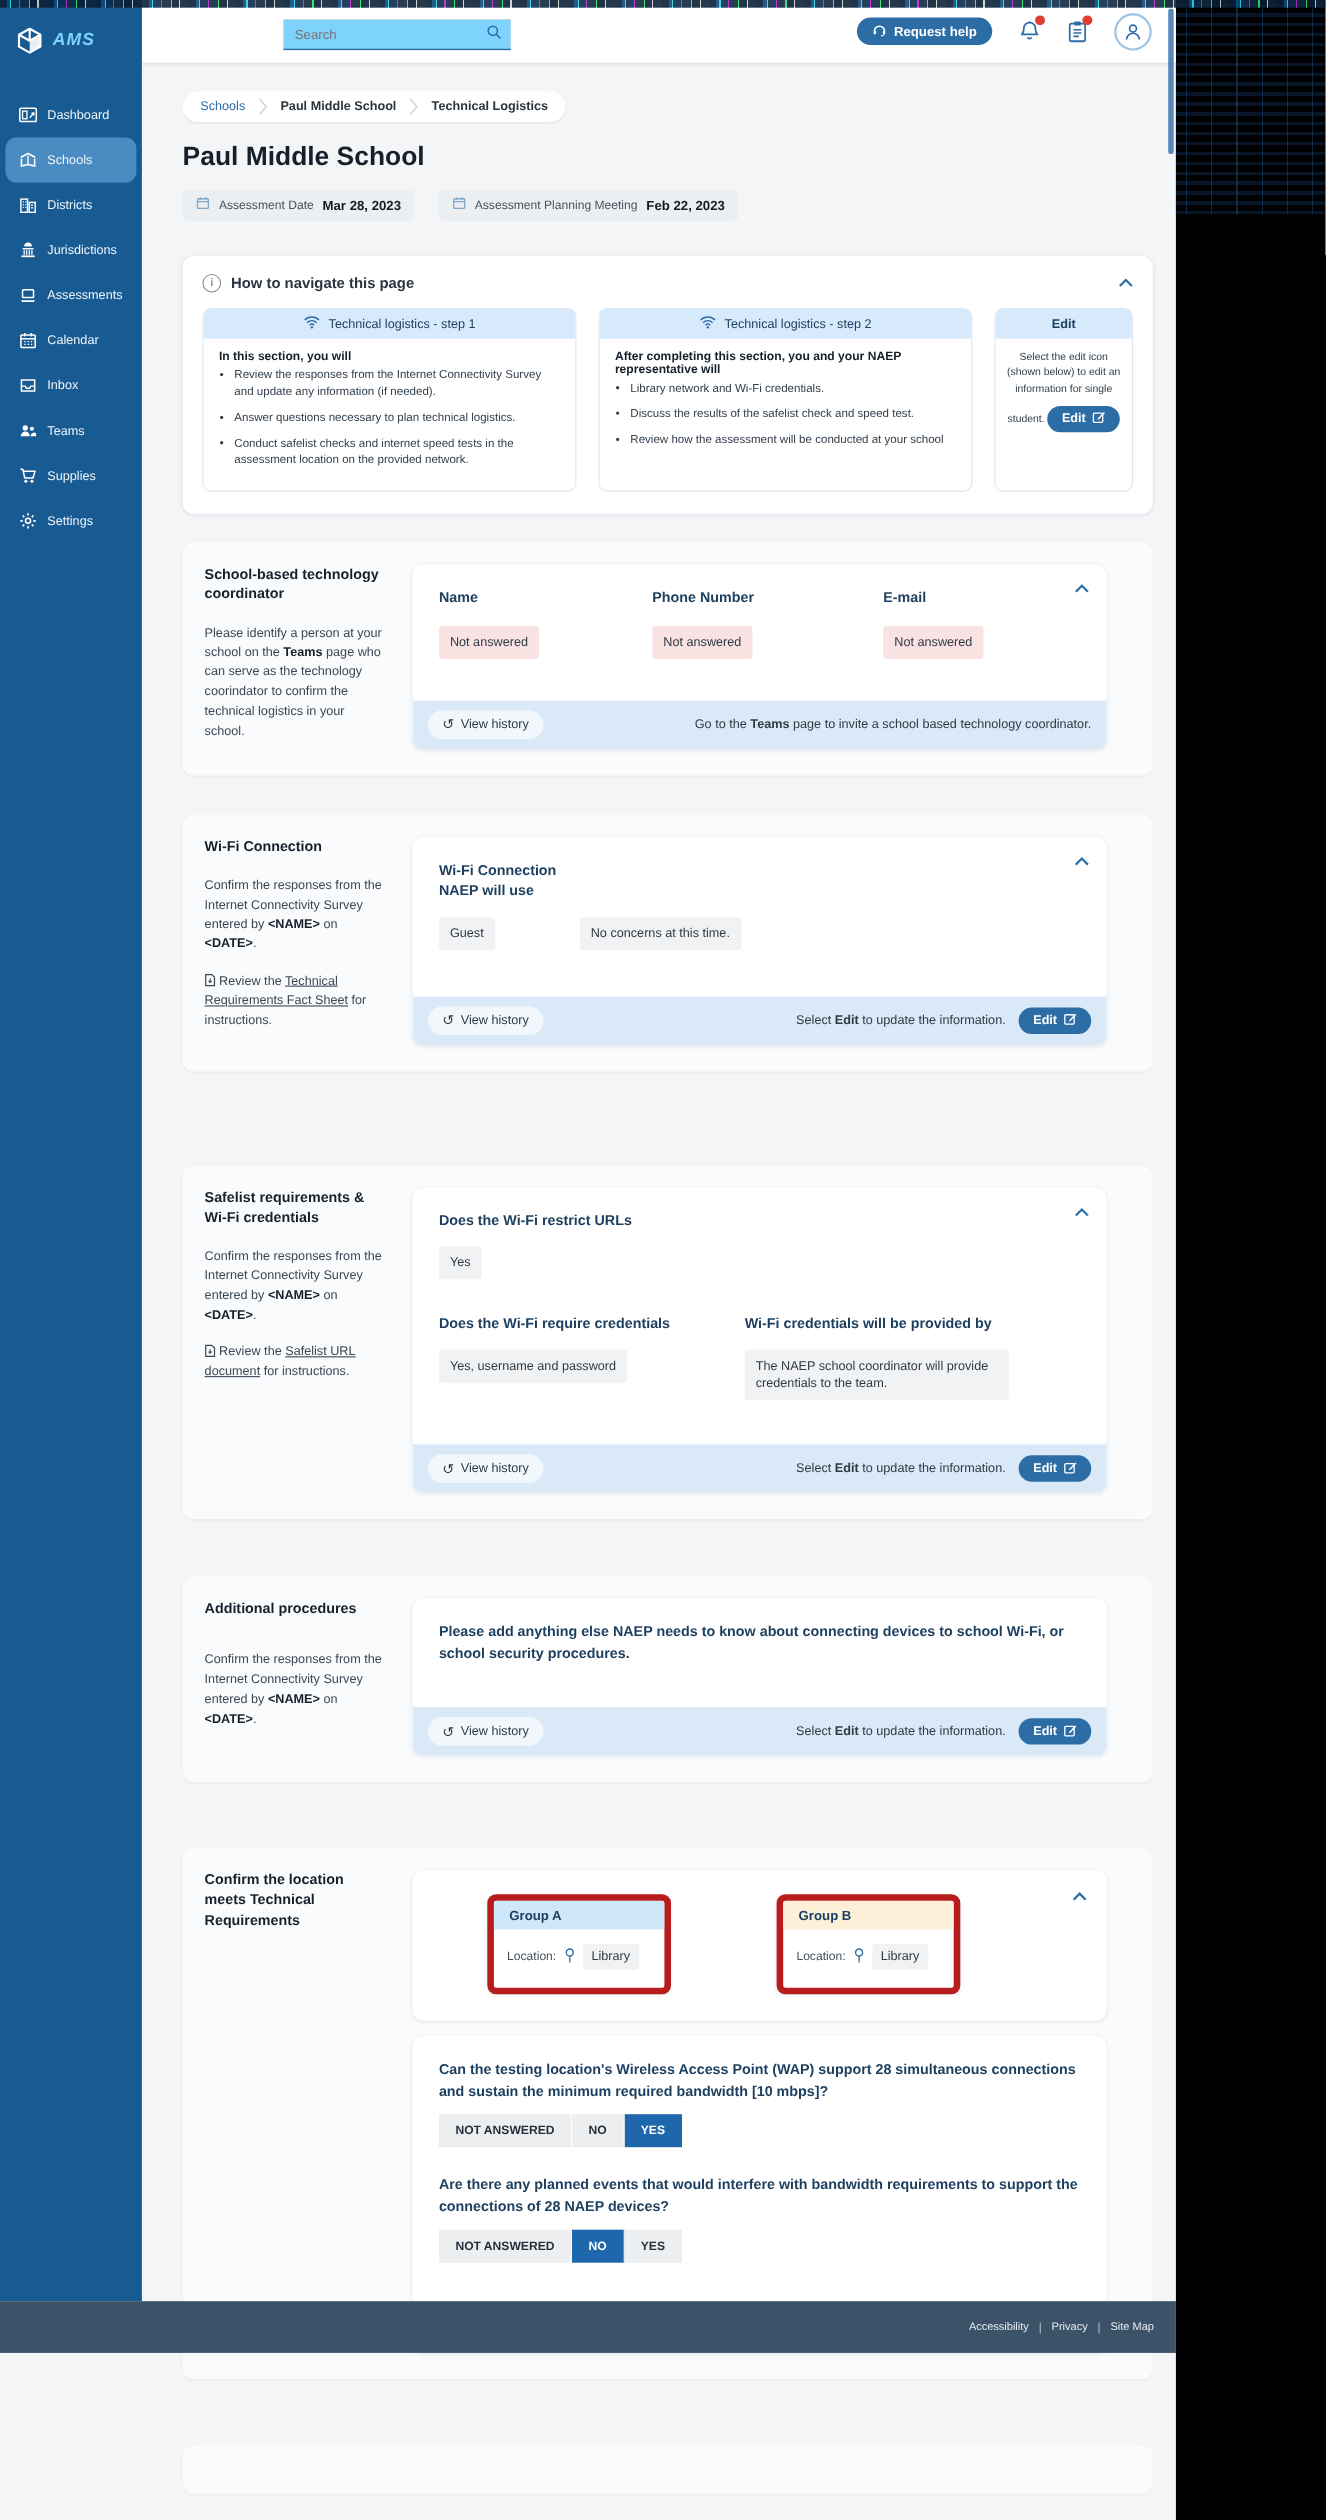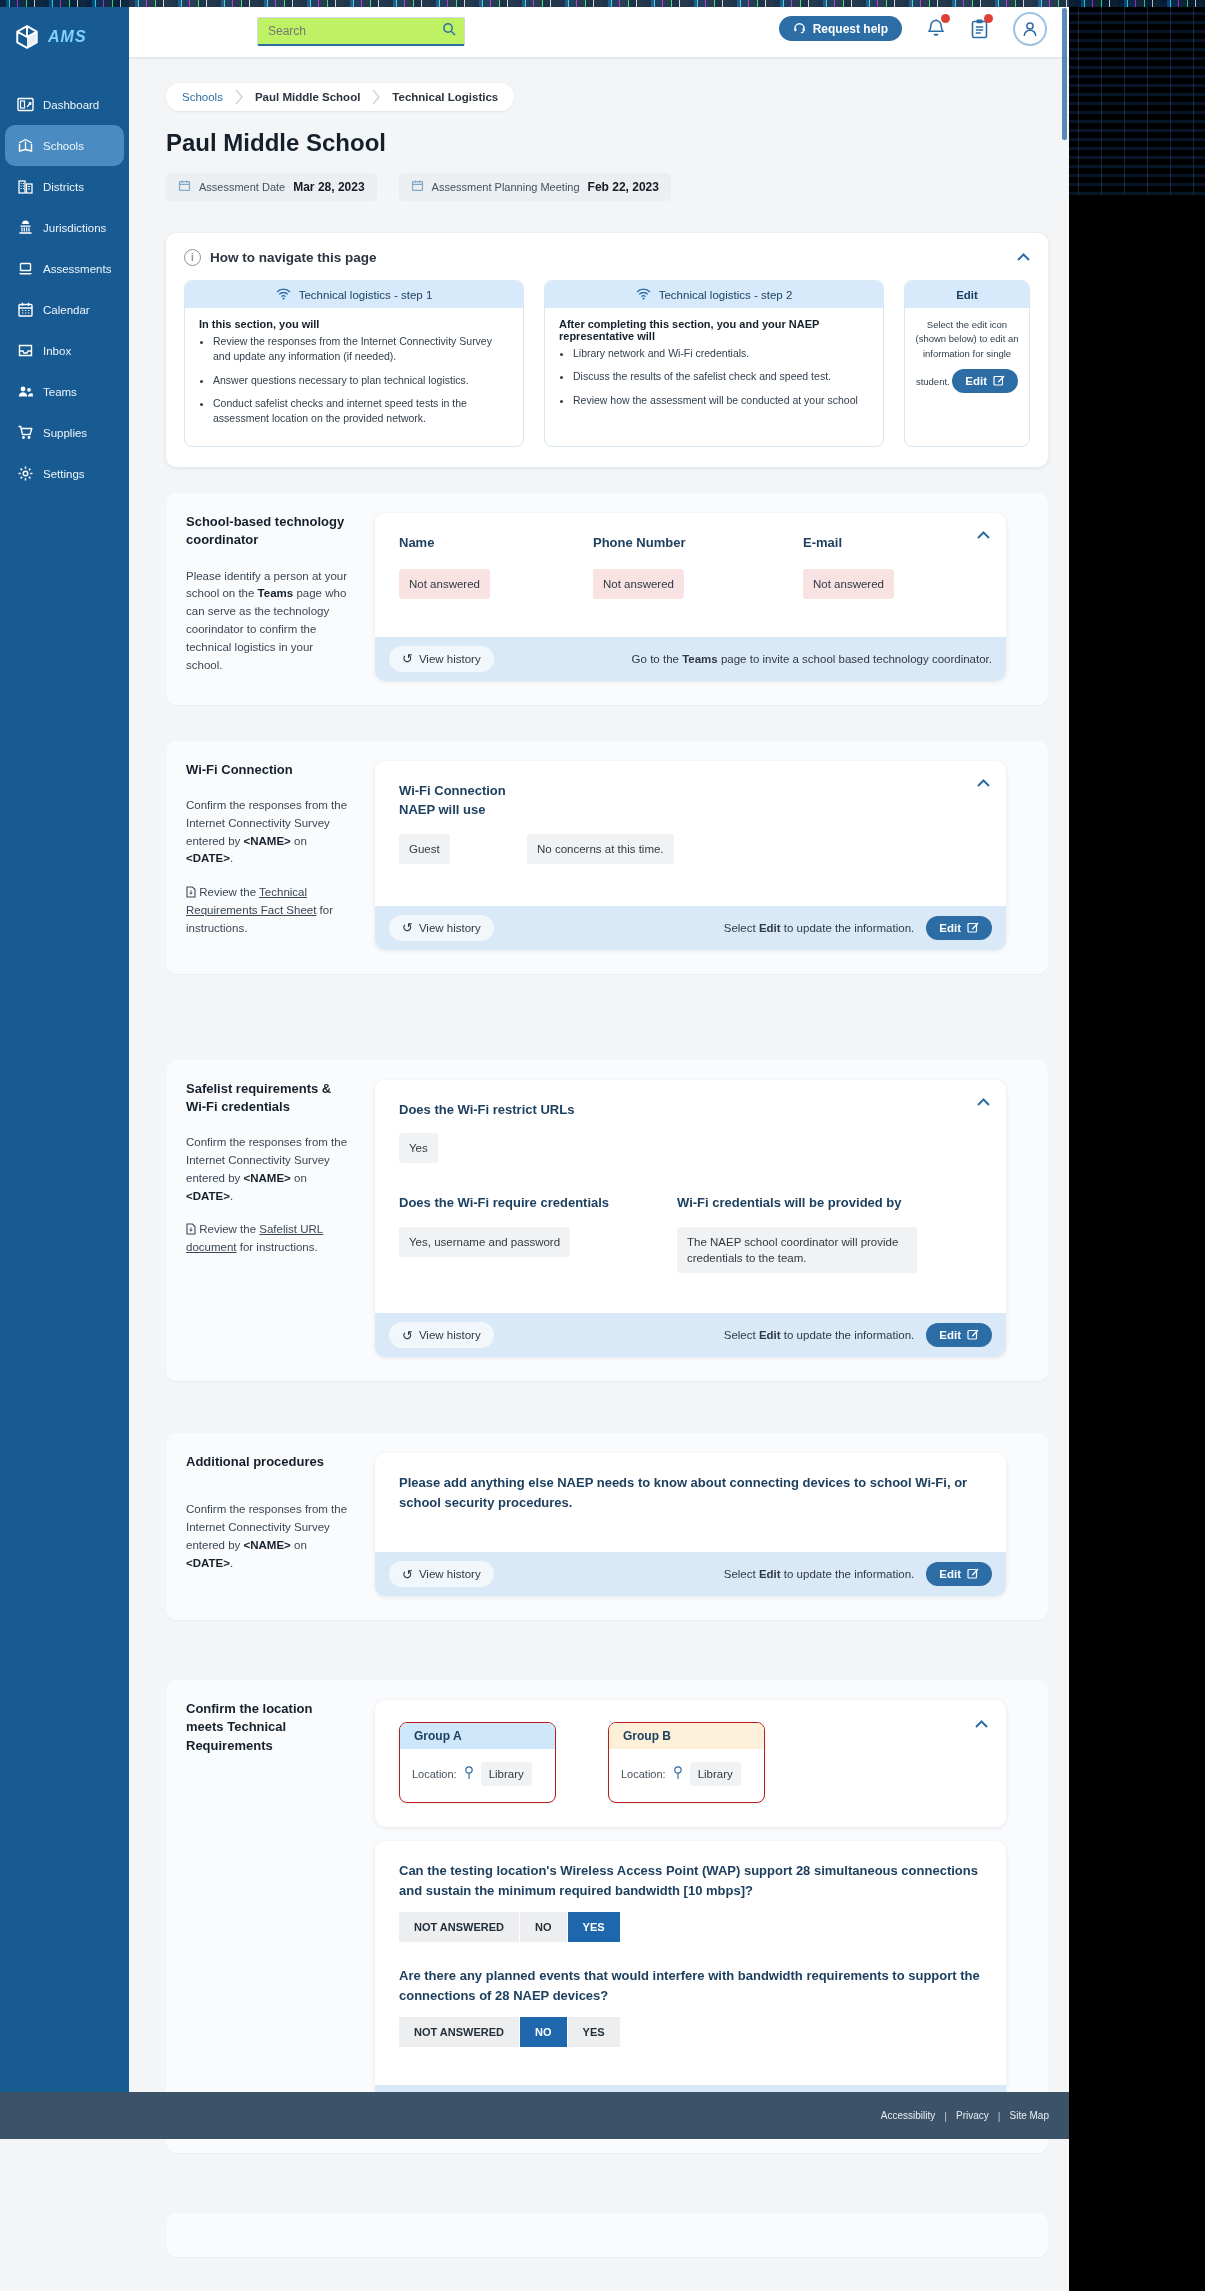--- a/index.html
+++ b/index.html
@@ -17,21 +17,21 @@
   .sidebar{position:absolute;left:0;top:0;width:129px;height:2092px;background:#185a92;z-index:20;}
   .logo{display:flex;align-items:center;gap:8px;padding:24px 0 0 14px;color:#7dd3fc;}
   .logo-text{font-size:16px;font-weight:bold;font-style:italic;letter-spacing:1px;}
   .nav{margin-top:34px;}
   .nav-item{display:flex;align-items:center;gap:9px;height:41px;padding-left:16px;color:#eef5fb;font-size:11.5px;cursor:pointer;}
   .nav-item.active{background:#4a8cc2;border-radius:10px;margin:0 5px;padding-left:11px;}
   .nav-ic{width:18px;height:18px;flex:0 0 18px;display:flex;align-items:center;justify-content:center;}
   .nav-ic svg{display:block;}
   
   .topbar{position:absolute;left:129px;top:0;width:940px;height:57px;background:#fff;z-index:10;box-shadow:0 1px 3px rgba(30,50,70,.12);}
-  .search-wrap{position:absolute;left:128px;top:17px;width:206px;height:26px;background:#bef264;border:1px solid #cfd9e0;border-bottom:2px solid #2d6da6;border-radius:2px;display:flex;align-items:center;}
+  .search-wrap{position:absolute;left:128px;top:17px;width:206px;height:26px;background:#7dd3fc;border:1px solid #cfd9e0;border-bottom:2px solid #2d6da6;border-radius:2px;display:flex;align-items:center;}
   .search-wrap input{flex:1;border:none;outline:none;background:transparent;font-family:"Liberation Sans",sans-serif;font-size:12px;color:#333;padding:0 6px 0 10px;}
   .search-ic{margin-right:8px;}
   .top-right{position:absolute;right:22px;top:0;height:57px;display:flex;align-items:center;gap:24px;}
   .req-help{display:flex;align-items:center;gap:7px;background:#2d6da6;color:#fff;font-size:12px;font-weight:bold;border:none;border-radius:13px;height:25px;padding:0 14px;cursor:pointer;}
   .icon-btn{position:relative;background:none;border:none;padding:0;cursor:pointer;display:flex;}
   .dot{position:absolute;right:-4px;top:-4px;width:9px;height:9px;background:#e04034;border-radius:50%;}
   .avatar{width:34px;height:34px;border:2px solid #9fc3e2;border-radius:50%;background:#fff;display:flex;align-items:center;justify-content:center;cursor:pointer;}
   
   .content{position:absolute;left:129px;top:57px;width:940px;padding:0 0 0 37px;box-sizing:border-box;}
   .inner{width:882px;}
@@ -82,21 +82,21 @@
   .cols{display:flex;}
   
   .c1{width:162px;flex:0 0 162px;} .c2{width:210px;flex:0 0 210px;margin-left:32px;} .c3{flex:1;}
   
   .w1{width:128px;flex:0 0 128px;} .w2{flex:1;padding-right:10px;}
   
   .s1{width:278px;flex:0 0 278px;} .s2{flex:1;padding-right:10px;}
   
   .groups-card{flex:1;display:flex;flex-direction:column;gap:14px;}
   .gcard-wrap{background:#fff;border-radius:10px;box-shadow:0 1px 4px rgba(30,50,70,.1);padding:22px 24px 24px;position:relative;display:flex;gap:52px;}
-  .gcard{width:155px;border:1px solid #b91c1c;border-radius:8px;background:#fff;box-shadow:0 1px 3px rgba(30,50,70,.08);overflow:hidden;}
+  .gcard{width:155px;border:6px solid #b91c1c;border-radius:8px;background:#fff;box-shadow:0 1px 3px rgba(30,50,70,.08);overflow:hidden;margin-left:44px;}
   .gcard-head{height:26px;display:flex;align-items:center;padding-left:14px;font-size:12px;font-weight:bold;color:#1e4060;}
   .gA .gcard-head{background:#cfe7fb;} .gB .gcard-head{background:#fcf0d8;}
   .gcard-body{padding:13px 12px 16px;display:flex;align-items:center;gap:7px;font-size:11px;color:#46525e;}
   .seg{display:inline-flex;margin-top:12px;}
   .seg button{background:#eceeef;border:none;border-right:1px solid #fff;padding:0 15px;height:30px;font-size:11px;font-weight:bold;color:#23303c;cursor:pointer;font-family:"Liberation Sans",sans-serif;}
   .seg button:last-child{border-right:none;}
   .seg button.sel{background:#1f67ac;color:#fff;}
   .qblock + .qblock{margin-top:24px;}
   
   .footer{position:absolute;left:0;top:2092px;width:1069px;height:47px;background:#3c5269;z-index:30;display:flex;align-items:center;justify-content:flex-end;padding-right:20px;box-sizing:border-box;}

